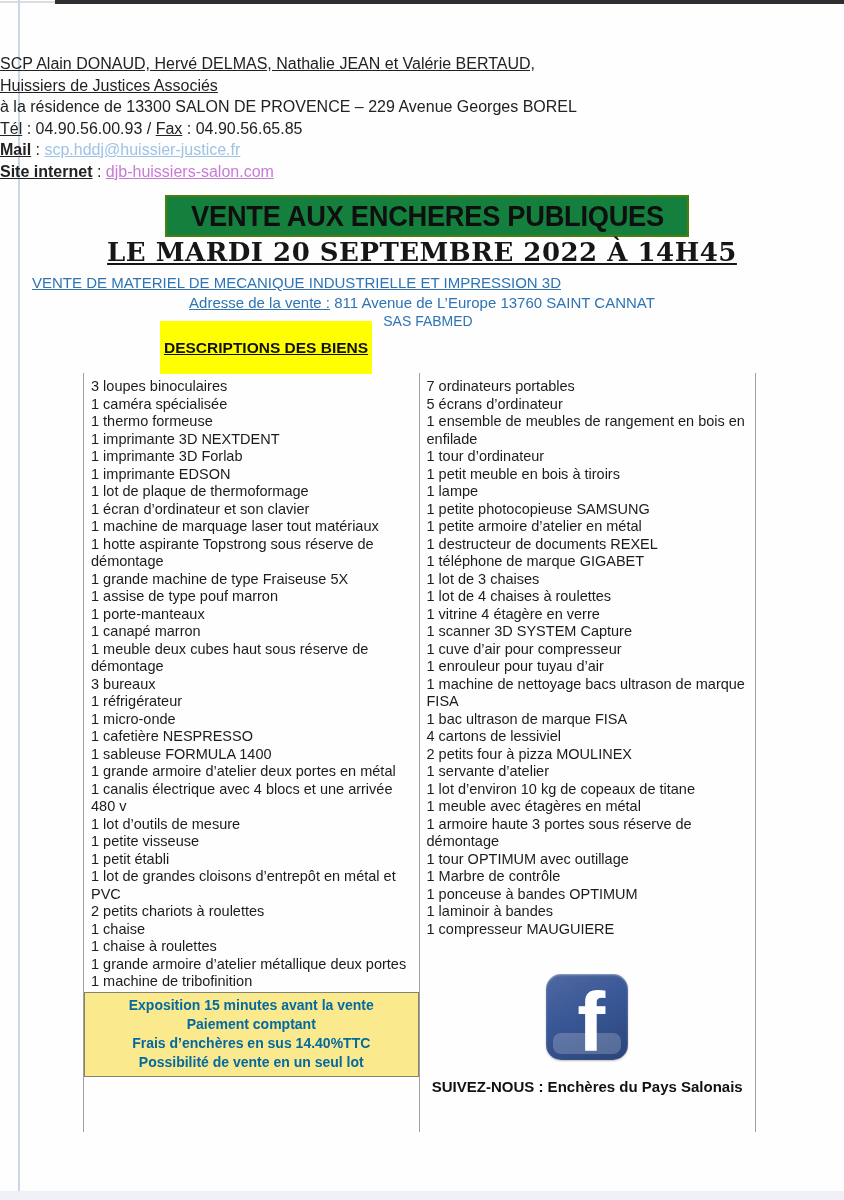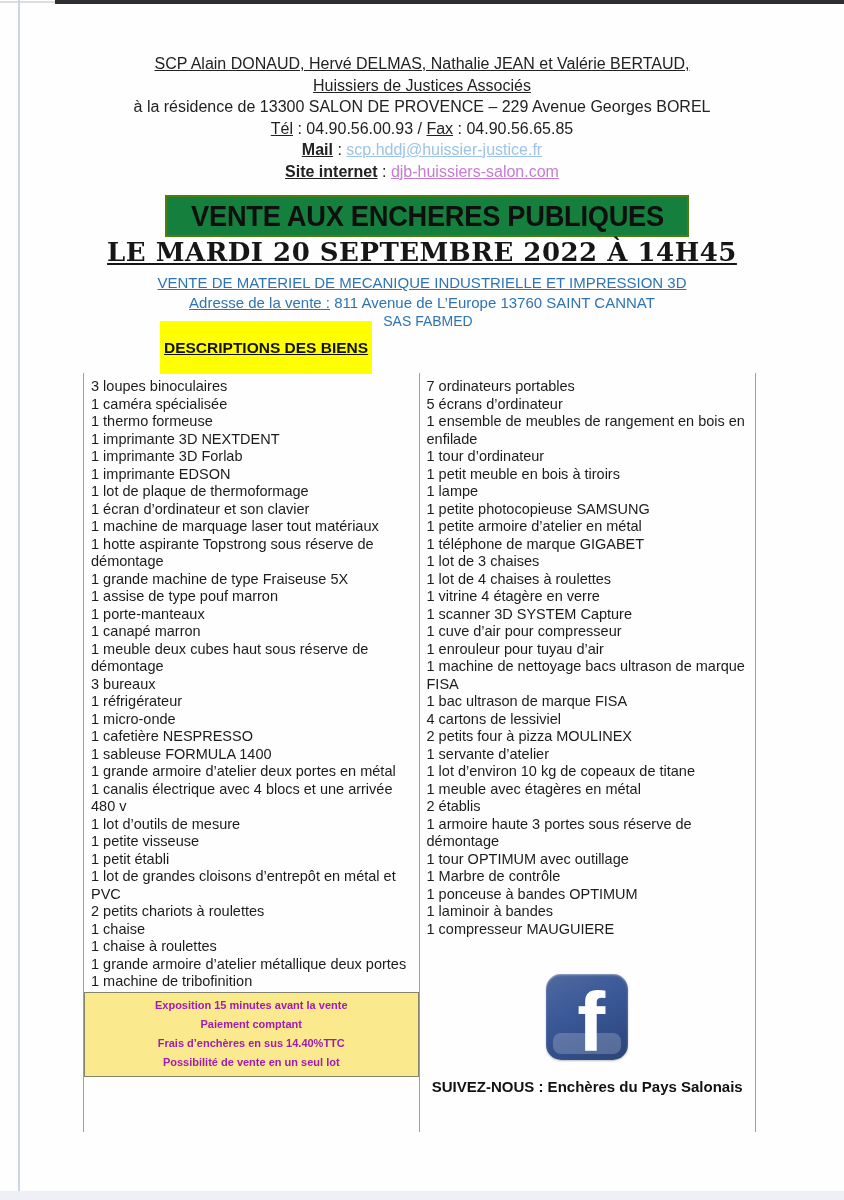--- a/index.html
+++ b/index.html
@@ -13,37 +13,37 @@
   }
   .page { position:absolute; inset:0; background:#fefefe; }
 
   
   .scan-top   { position:absolute; top:0; left:55px; right:0; height:4px; background:#2e2e33; }
   .scan-top-faint { position:absolute; top:1px; left:0; width:55px; height:2px; background:#9aa0ad; opacity:.35; }
   .scan-left  { position:absolute; top:0; left:18px; width:2px; height:100%; background:#ccd6ea; }
   .scan-bottom{ position:absolute; bottom:0; left:0; right:0; height:9px; background:#eef0f5; }
 
   
-  .header { position:absolute; top:53px; left:0; width:100%; text-align:center;
+  .header { position:absolute; top:53px; left:0; width:100%; text-align:left;
             font-size:16px; line-height:21.5px; color:#222; }
   .u { text-decoration:underline; }
   .b { font-weight:bold; }
   .mail-link { color:#9dc3e6; text-decoration:underline; }
   .site-link { color:#c77bd4; text-decoration:underline; }
 
   
   .title-box { position:absolute; top:195px; left:165px; width:524px; height:42px;
                border:2px solid #4d7c0f; text-align:center; background:#15803d;text-decoration:underline; }
   .title-box span { display:inline-block; transform:scaleX(.94); font-weight:bold;
                     font-size:29px; line-height:38px; color:#0f0f0f; letter-spacing:-.3px; }
   .date-line { position:absolute; top:237px; left:0; width:100%; text-align:center;
                font-family:"DejaVu Serif", serif; font-weight:bold; font-size:26px;
                letter-spacing:.5px; text-decoration:underline; color:#161616; }
-  .sale-type { position:absolute; top:274px; left:0; width:100%; text-align:center;
-               color:#2e74b5; font-size:15px; }
+  .sale-type { position:absolute; top:274px; left:0; width:100%; 
+               color:#2e74b5; font-size:15px;padding-left:32px; }
   .sale-type span { text-decoration:underline; }
   .venue { position:absolute; top:294px; left:0; width:100%; text-align:center;
            color:#2e74b5; font-size:15px; }
   .company { position:absolute; top:313px; left:6px; width:100%; text-align:center;
              color:#2e74b5; font-size:14px; }
 
   
   .section-heading { position:absolute; top:339px; left:160px; font-size:15.5px; font-weight:bold; }
   .section-heading span { background:#ffff00; text-decoration:underline; padding:18px 4px; color:#111; }
 
@@ -52,21 +52,21 @@
            border-left:1px solid #a0a0a0; border-right:1px solid #a0a0a0; display:flex; }
   .col { position:relative; flex:1 1 50%; }
   .col.left { border-right:1px solid #a0a0a0; }
   .items { padding:5px 3px 0 7px; font-size:14.5px; line-height:17.5px; color:#1c1c1c; }
   .items .item { white-space:normal; }
 
   
   .cond-box { position:absolute; top:619px; left:0; width:100%;
               background:#fae98d; border:1px solid #84846a;
               text-align:center; padding:3px 0 4px; }
-  .cond-box .cond-line { font-weight:bold; font-size:11px; line-height:19px; color:#a21caf; }
+  .cond-box .cond-line { font-weight:bold; font-size:14px; line-height:19px; color:#0369a1; }
 
   
   .fb-wrap { position:absolute; top:601px; left:0; width:100%; text-align:center; }
   .fb-icon { display:inline-block; position:relative; width:82px; height:86px;
              border-radius:15px; overflow:hidden;
              background:linear-gradient(155deg,#50699f 0%, #3b5998 40%, #2b4479 100%);
              box-shadow: inset 0 1px 2px rgba(255,255,255,.45), 0 1px 2px rgba(0,0,0,.25); }
   .fb-bar { position:absolute; bottom:6px; left:7px; right:7px; height:21px;
             background:rgba(255,255,255,.20); border-radius:8px; }
   .fb-f { position:absolute; top:6px; left:31px; color:#ffffff; font-weight:bold;
@@ -154,35 +154,35 @@
     <div class="col right">
       <div class="items">
           <div class="item">7 ordinateurs portables</div>
           <div class="item">5 écrans d’ordinateur</div>
           <div class="item">1 ensemble de meubles de rangement en bois en enfilade</div>
           <div class="item">1 tour d’ordinateur</div>
           <div class="item">1 petit meuble en bois à tiroirs</div>
           <div class="item">1 lampe</div>
           <div class="item">1 petite photocopieuse SAMSUNG</div>
           <div class="item">1 petite armoire d’atelier en métal</div>
+          <div class="item">1 destructeur de documents REXEL</div>
           <div class="item">1 téléphone de marque GIGABET</div>
           <div class="item">1 lot de 3 chaises</div>
           <div class="item">1 lot de 4 chaises à roulettes</div>
           <div class="item">1 vitrine 4 étagère en verre</div>
           <div class="item">1 scanner 3D SYSTEM Capture</div>
           <div class="item">1 cuve d’air pour compresseur</div>
           <div class="item">1 enrouleur pour tuyau d’air</div>
           <div class="item">1 machine de nettoyage bacs ultrason de marque FISA</div>
           <div class="item">1 bac ultrason de marque FISA</div>
           <div class="item">4 cartons de lessiviel</div>
           <div class="item">2 petits four à pizza MOULINEX</div>
           <div class="item">1 servante d’atelier</div>
           <div class="item">1 lot d’environ 10 kg de copeaux de titane</div>
           <div class="item">1 meuble avec étagères en métal</div>
-          <div class="item">2 établis</div>
           <div class="item">1 armoire haute 3 portes sous réserve de démontage</div>
           <div class="item">1 tour OPTIMUM avec outillage</div>
           <div class="item">1 Marbre de contrôle</div>
           <div class="item">1 ponceuse à bandes OPTIMUM</div>
           <div class="item">1 laminoir à bandes</div>
           <div class="item">1 compresseur MAUGUIERE</div>
         </div>
       <div class="fb-wrap">
         <div class="fb-icon">
           <span class="fb-f">f</span>

